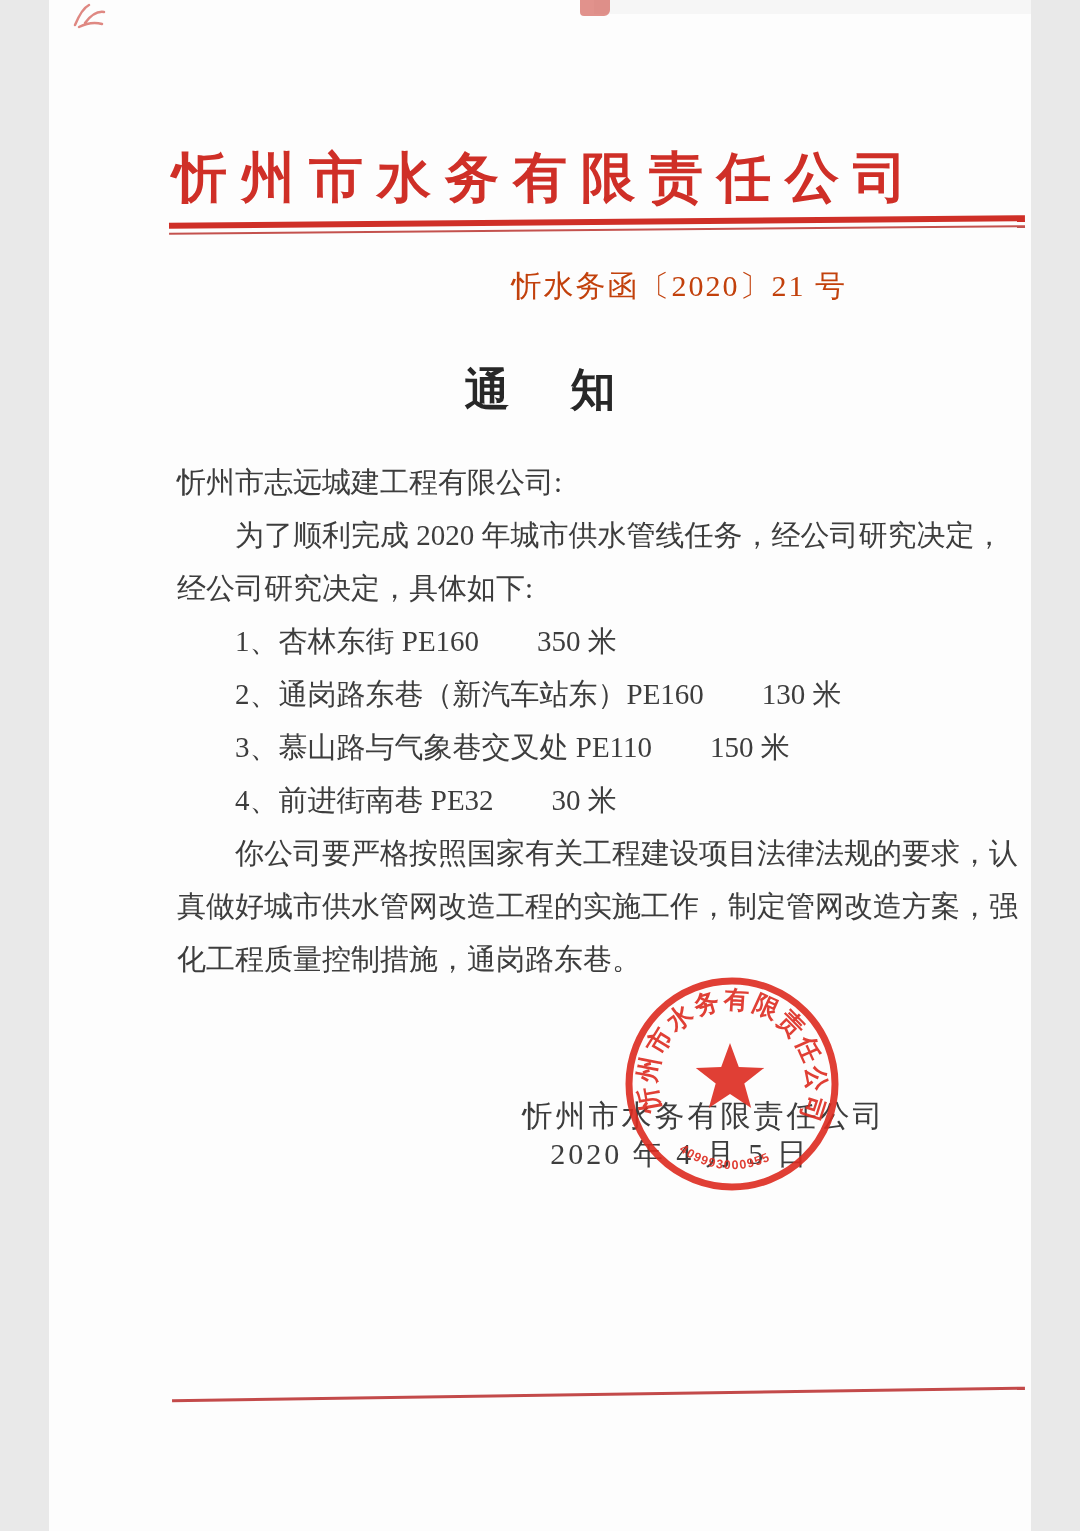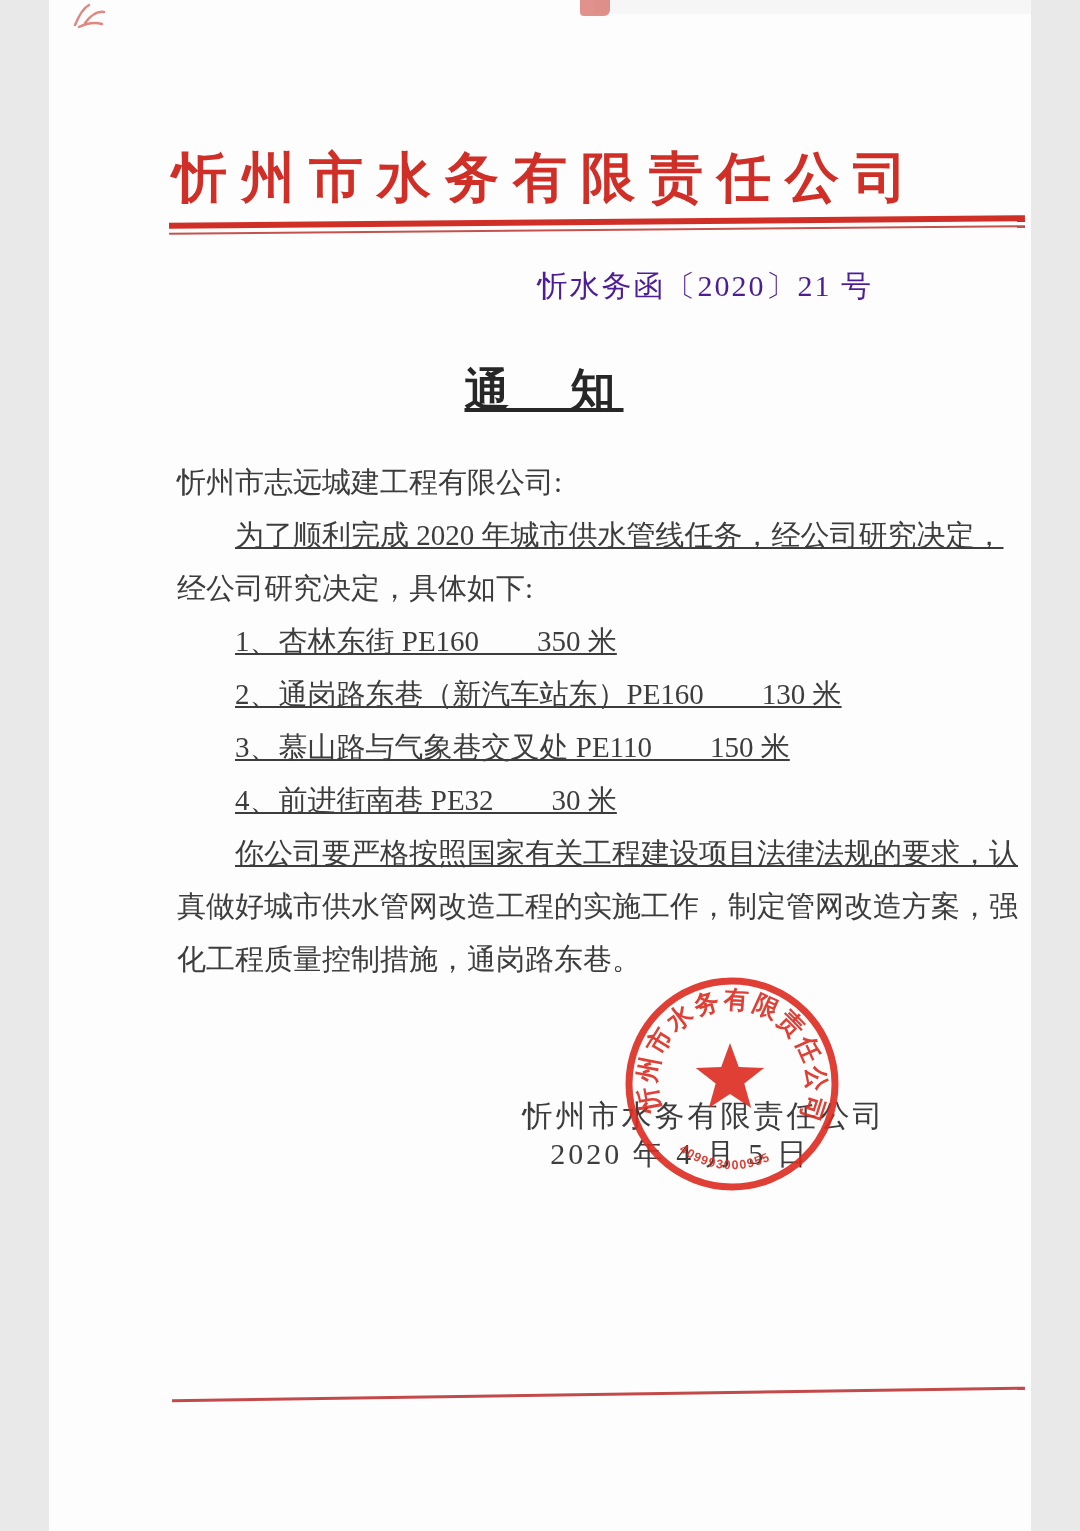--- a/index.html
+++ b/index.html
@@ -40,38 +40,38 @@
     color:var(--accent-red);
   }
   .rule-wrap{
     position:absolute;left:120px;top:219px;width:856px;
     transform:rotate(-0.5deg);
   }
   .rule-thick{height:6px;background:var(--accent-red);}
   .rule-thin{height:2px;background:#c4524e;margin-top:4px;}
   
   .doc-number{
-    position:absolute;right:158px;top:266px;
-    font-size:30px;color:#4c1d95;
+    position:absolute;right:184px;top:266px;
+    font-size:30px;color:#c2410c;
     letter-spacing:2px;
   }
   
   .doc-title{
     position:absolute;left:0;top:360px;width:100%;margin:0;
     text-align:center;
     font-size:45px;font-weight:bold;color:#272727;
-    letter-spacing:8px;padding-left:8px;box-sizing:border-box;text-decoration:underline;
+    letter-spacing:8px;padding-left:8px;box-sizing:border-box;
   }
   
   .body-text{
     position:absolute;left:128px;top:456px;width:845px;
     font-size:29px;line-height:53px;
   }
   .body-text p{margin:0;white-space:nowrap;}
-  .indent{text-indent:2em;text-decoration:underline;}
+  .indent{text-indent:2em;}
   
   .sig-company{
     position:absolute;left:440px;top:1096px;width:430px;
     text-align:center;font-size:30px;letter-spacing:3px;
   }
   .sig-date{
     position:absolute;left:416px;top:1134px;width:430px;
     text-align:center;font-size:30px;letter-spacing:3px;
   }
   

